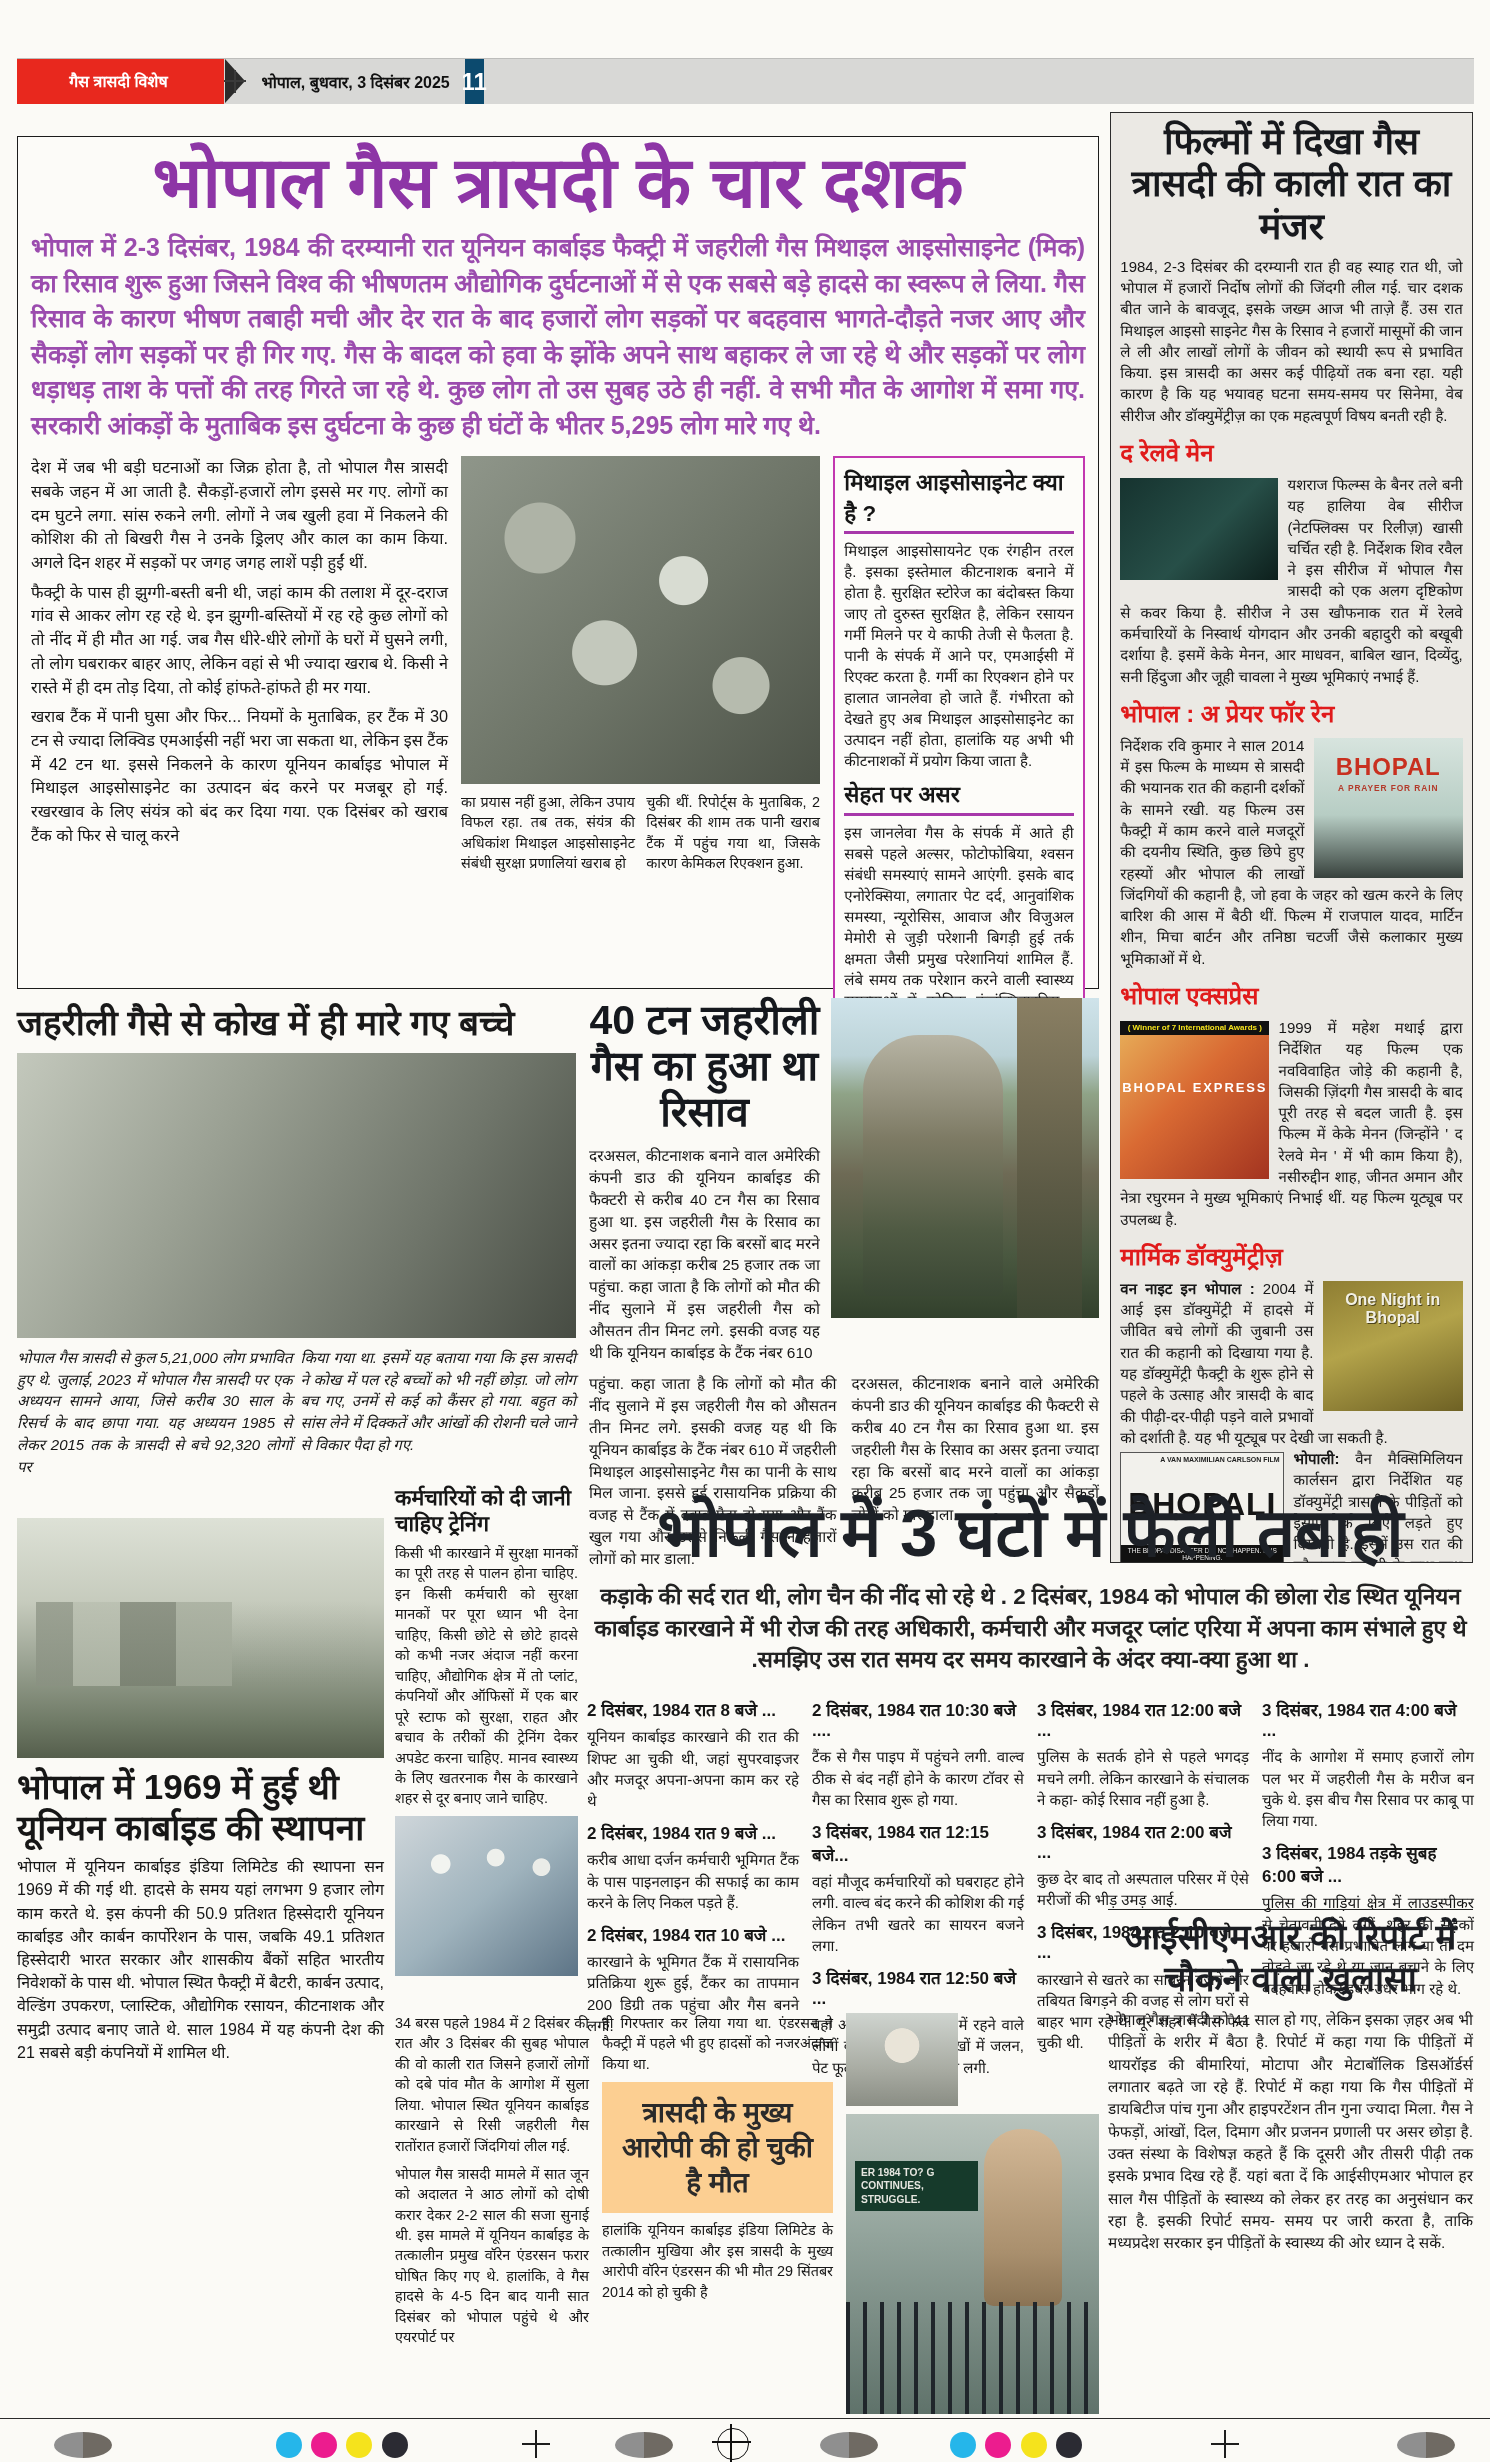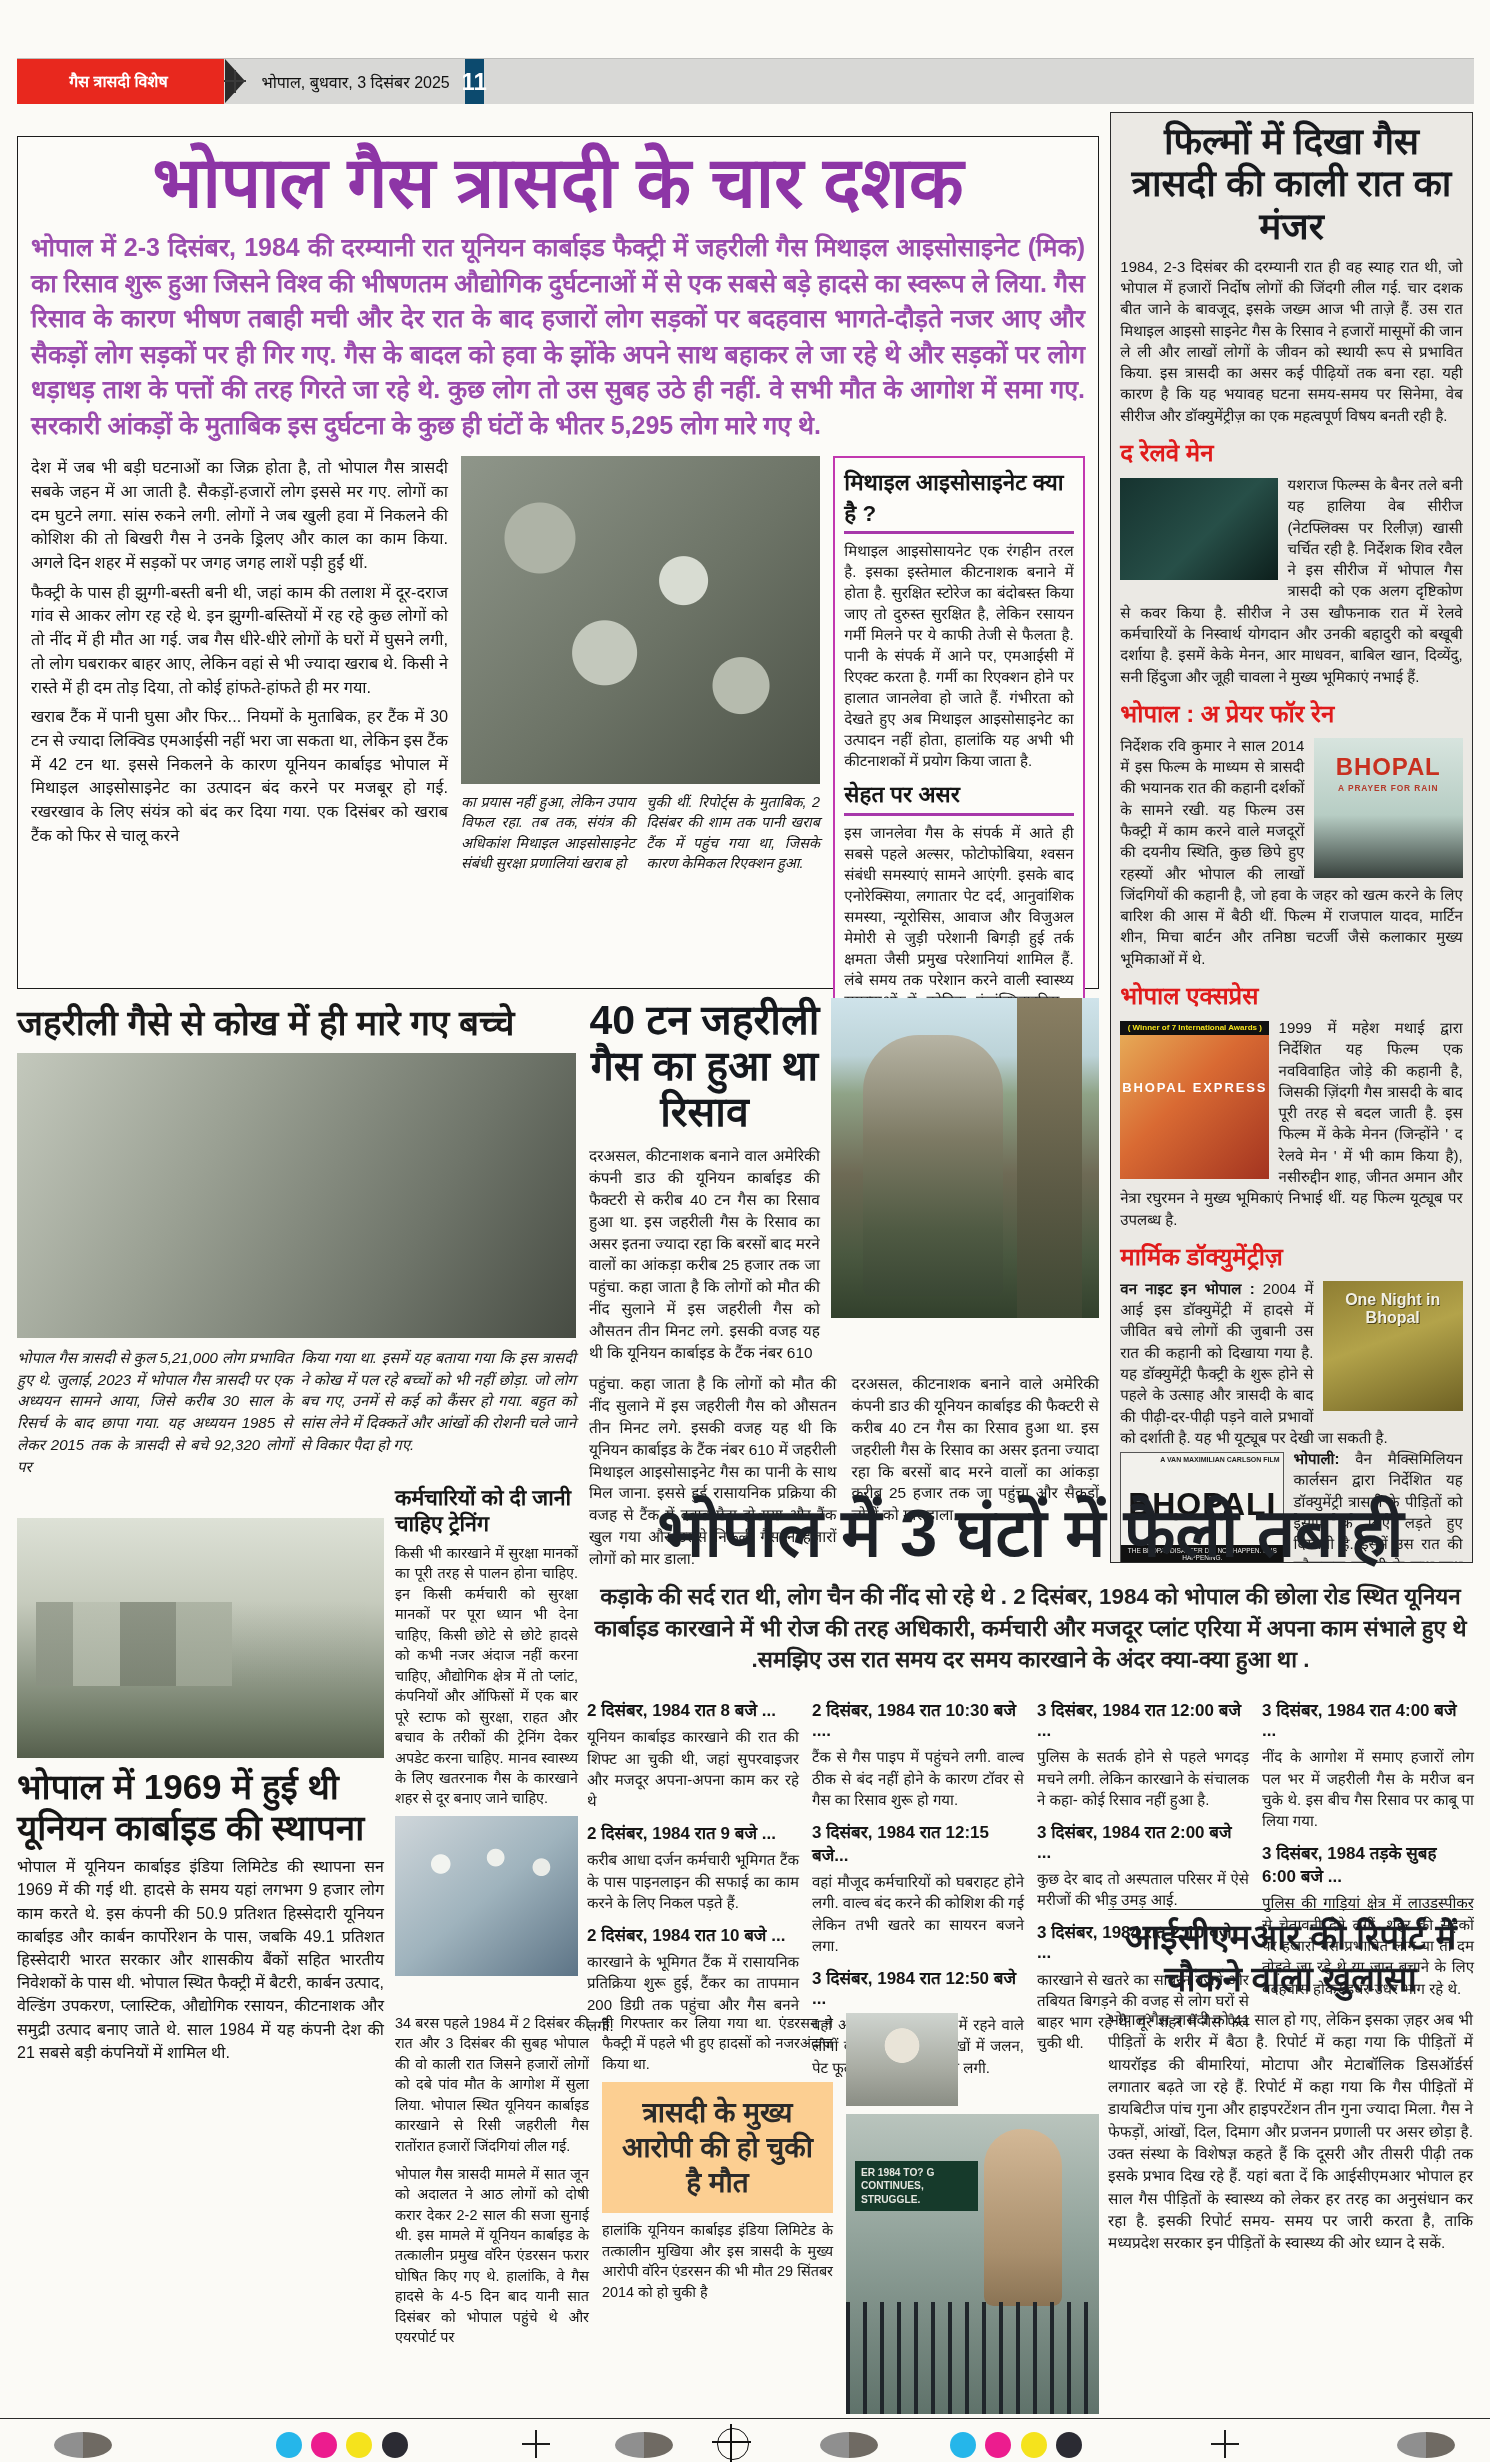--- a/index.html
+++ b/index.html
@@ -7,40 +7,40 @@
         font-family:"Liberation Sans",sans-serif;color:#161616;overflow:hidden;}
   
   .masthead{position:absolute;left:17px;top:58px;width:1457px;height:45px;background:#d8d8d6;
             display:flex;align-items:center;border-top:0.9px solid #bdbdbb;}
   .badge{position:relative;background:#e8281e;color:#fff;font-weight:bold;font-size:16px;
          height:45px;line-height:45px;padding:0 17px 0 13px;min-width:177px;text-align:center;}
   .badge-arrow{position:absolute;right:-20.5px;top:0;width:0;height:0;border-top:22.4px solid transparent;
          border-bottom:22.4px solid transparent;border-left:20.5px solid #2b2b2b;}
   .paper{flex:1;text-align:center;font-size:28px;font-weight:bold;color:#111;letter-spacing:0.9px;}
   .mast-right{display:flex;align-items:center;gap:15px;padding-right:1.9px;}
-  .dateline{font-size:16px;font-weight:normal;color:#111;}
+  .dateline{font-size:16px;font-weight:bold;color:#111;}
   .pageno{background:#0c4a6e;color:#fff;font-weight:bold;font-size:24px;width:19px;height:45px;
           display:flex;align-items:center;justify-content:center;}
   .cross{position:relative;width:22.4px;height:22.4px;}
   .cross::before,.cross::after{content:"";position:absolute;background:#3a3a3a;}
   .cross::before{left:0;top:10.2px;width:22.4px;height:1.9px;}
   .cross::after{left:10.2px;top:0;width:1.9px;height:22.4px;}
   
   .jtext{text-align:justify;}
   .sec{position:absolute;}
   h1,h2,h3,h4,p{margin:0;}
   .photo{position:relative;overflow:hidden;}
   
   .main-article{left:17px;top:136px;width:1082px;height:853px;border:1.9px solid #1c1c1c;background:#fcfbf8;box-sizing:border-box;padding:5.6px 13px;}
   .main-headline{color:#8d35a6;font-size:71px;line-height:1.05;font-weight:800;text-align:center;margin:3.7px 0 9.3px;}
   .main-lead{color:#9b4cae;font-size:25px;line-height:1.42;font-weight:600;text-align:justify;}
   .main-cols{display:flex;gap:13px;margin-top:13px;}
   .mcol1{width:419px;font-size:16.3px;line-height:1.46;}
   .mcol1 p{margin-bottom:5.6px;}
-  .mphoto-col{width:359px;font-style:italic;}
+  .mphoto-col{width:359px;}
   .ph-buried{width:359px;height:328px;background:
       radial-gradient(circle at 62% 38%,#d8dcd2 0 24px,transparent 25px),
       radial-gradient(circle at 40% 60%,#c3c8bc 0 32px,transparent 33px),
       radial-gradient(circle at 78% 70%,#b6bbae 0 28px,transparent 29px),
       radial-gradient(circle at 22% 25%,#aeb3a6 0 35px,transparent 36px),
       linear-gradient(135deg,#8f968a 0%,#6c7366 55%,#4c5247 100%);}
   .under-photo{display:flex;gap:11.2px;margin-top:7.5px;font-size:14.4px;line-height:1.42;}
   .under-photo p{width:50%;}
   .infobox{width:253px;border:2.3px solid #c238b0;background:#fdfcf9;padding:7.5px 9.3px;box-sizing:border-box;}
   .infobox h3{font-size:22.4px;font-weight:800;border-bottom:3.7px solid #a738aa;padding-bottom:3.7px;margin-bottom:5.6px;}

